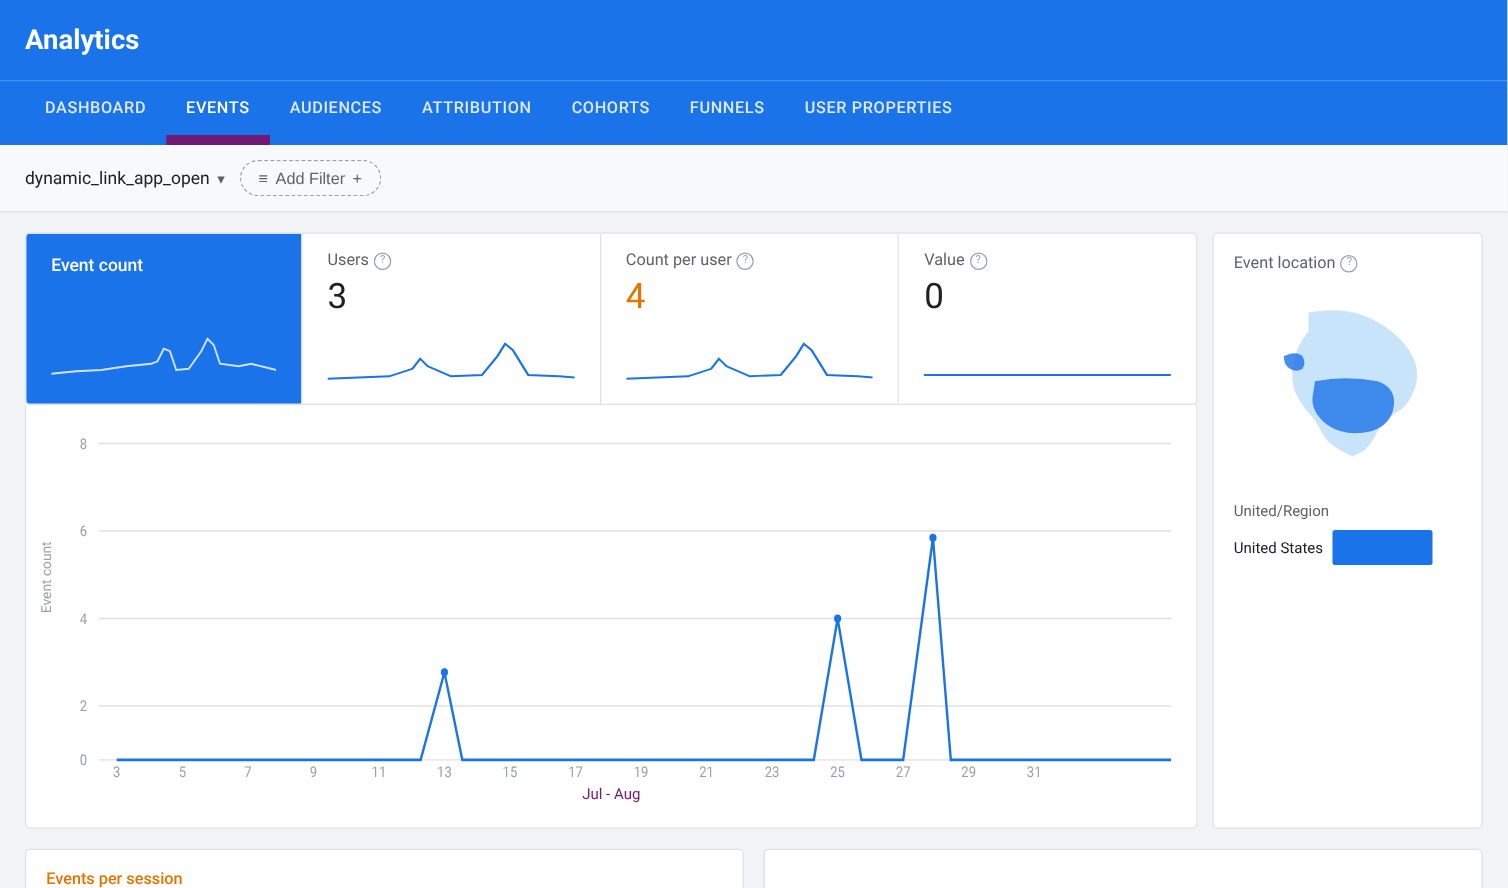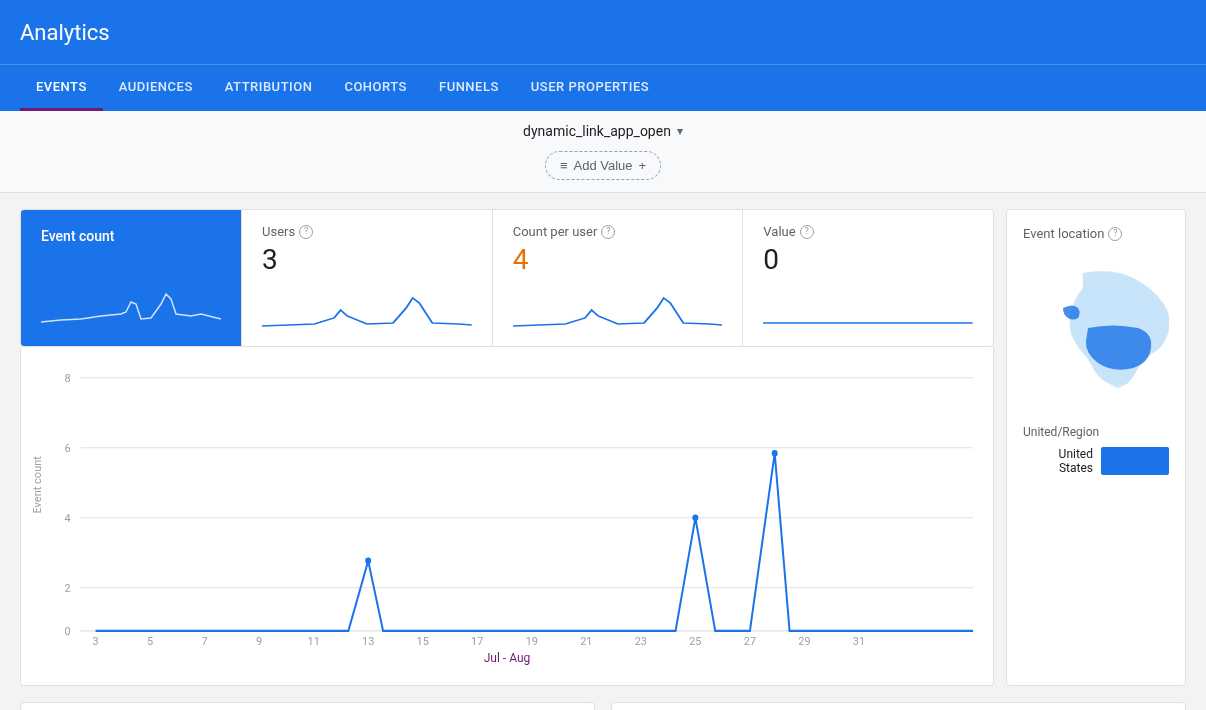--- a/index.html
+++ b/index.html
@@ -9,21 +9,21 @@
     .header {
       background: #1a73e8;
       padding: 0 20px;
       height: 64px;
       display: flex;
       align-items: center;
     }
     .header-title {
       color: white;
       font-size: 22px;
-      font-weight: 400;
+      font-weight: 700;
     }
 
     
     .nav {
       background: #1a73e8;
       display: flex;
       padding: 0 20px;
       border-top: 1px solid rgba(255,255,255,0.2);
     }
     .nav-item {
@@ -31,32 +31,31 @@
       font-size: 13px;
       font-weight: 500;
       letter-spacing: 0.5px;
       padding: 14px 16px;
       cursor: pointer;
       border-bottom: 3px solid transparent;
       text-transform: uppercase;
     }
     .nav-item.active {
       color: white;
-      border-bottom: 3px solid #701a75;
+      border-bottom: 8px solid #701a75;
     }
 
     
     .filter-bar {
       background: #f8f9fa;
       padding: 12px 20px;
       display: flex;
       align-items: center;
       gap: 12px;
       border-bottom: 1px solid #e0e0e0;
-      flex-direction: column;
     }
     .event-selector {
       display: flex;
       align-items: center;
       gap: 6px;
       font-size: 14px;
       color: #202124;
       cursor: pointer;
     }
     .event-selector .chevron {
@@ -180,21 +179,21 @@
 
     .chart-x-label {
       text-align: center;
       font-size: 12px;
       color: #701a75;
       margin-top: 4px;
     }
 
     
     .right-panel {
-      width: 180px;
+      width: 216px;
       background: white;
       border: 1px solid #e0e0e0;
       border-radius: 4px;
       padding: 16px;
       min-height: 440px;
     }
     .right-panel .panel-title {
       font-size: 13px;
       color: #5f6368;
       display: flex;
@@ -272,36 +271,37 @@
     }
   </style>
 </head>
 <body>
 
 <div class="header">
   <span class="header-title">Analytics</span>
 </div>
 
 <nav class="nav">
+  <div class="nav-item">DASHBOARD</div>
   <div class="nav-item active">EVENTS</div>
   <div class="nav-item">AUDIENCES</div>
   <div class="nav-item">ATTRIBUTION</div>
   <div class="nav-item">COHORTS</div>
   <div class="nav-item">FUNNELS</div>
   <div class="nav-item">USER PROPERTIES</div>
 </nav>
 
 <div class="filter-bar">
   <div class="event-selector">
     <span>dynamic_link_app_open</span>
     <span class="chevron">▾</span>
   </div>
   <button class="add-filter-btn">
     <span>≡</span>
-    <span>Add Value</span>
+    <span>Add Filter</span>
     <span>+</span>
   </button>
 </div>
 
 <div class="main">
 
   <div class="left-panel">
 
     <div class="metrics-row">
 

